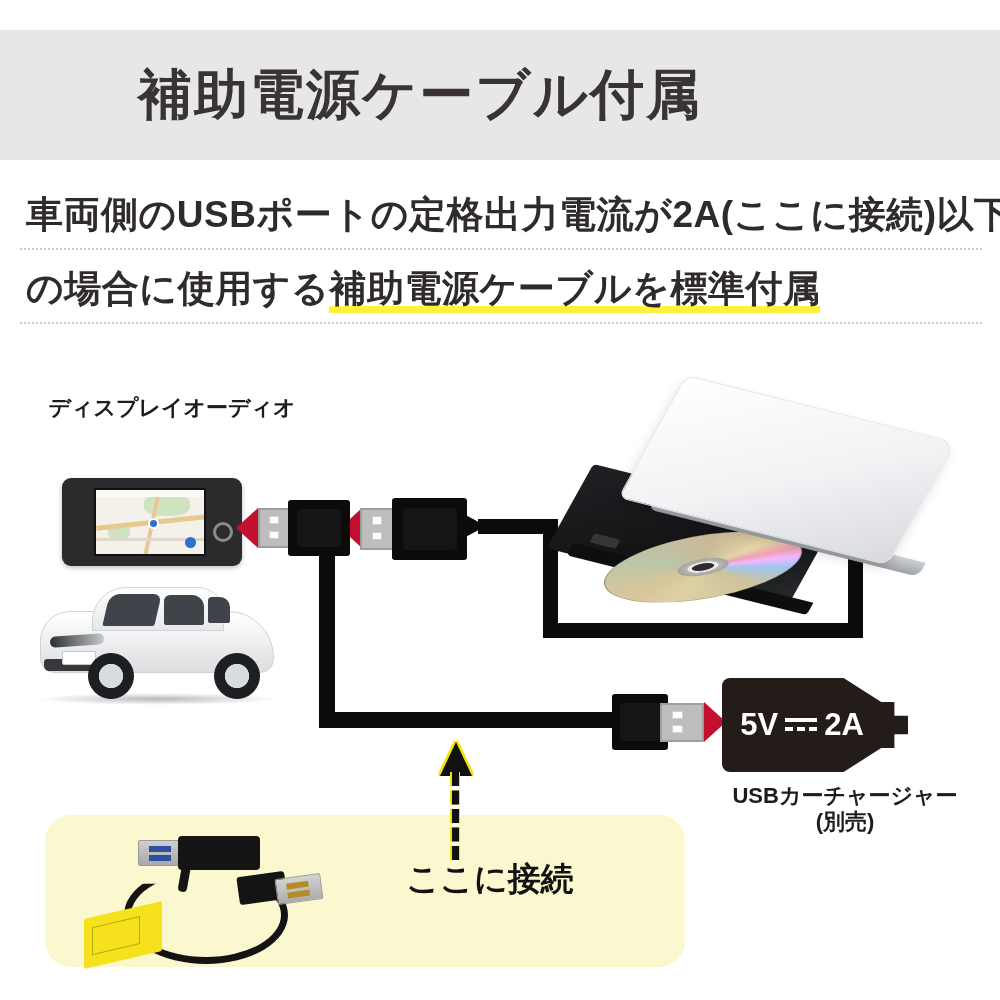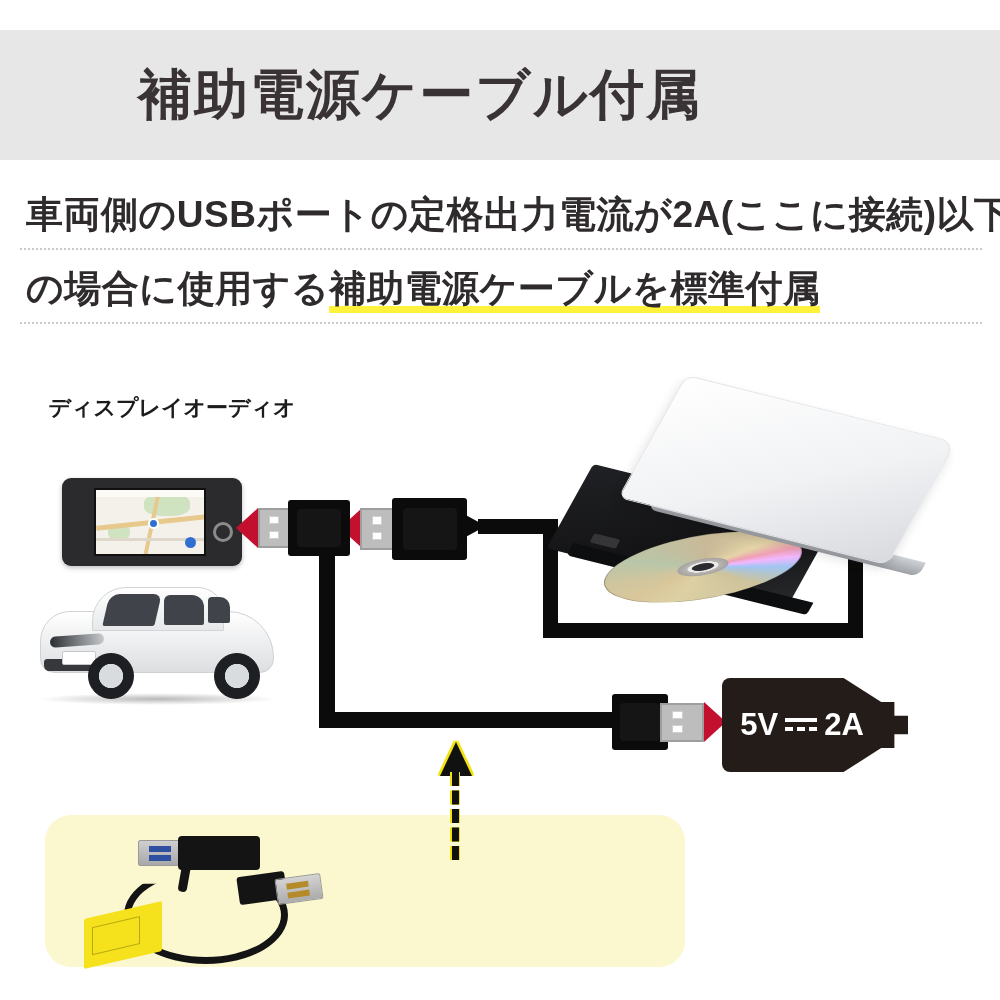--- a/index.html
+++ b/index.html
@@ -445,20 +445,22 @@
       <span>5V</span>
       <span class="dc-sym">
           <b></b>
           <b></b>
         </span>
       <span>2A</span>
     </div>
   </div>
 
   <div class="lbl label-charger">
+    <div>USBカーチャージャー</div>
+    <div>(別売)</div>
   </div>
 
   <div class="callout"></div>
 
   <div class="photo">
     <div class="ph-cable"></div>
     <div class="ph-cable2"></div>
     <div class="ph-tag">
         <s></s>
       </div>
@@ -468,20 +470,21 @@
       </div>
     <div class="ph-hub"></div>
     <div class="ph-shellB"></div>
     <div class="ph-plugB">
         <i></i>
         <i></i>
       </div>
   </div>
 
   <div class="callout-text">
+    <div>ここに接続</div>
   </div>
 
   <div class="dash-arrow">
     <div class="dash-head"></div>
     <div class="dash-line"></div>
   </div>
 
 </div>
 
 </body></html>

